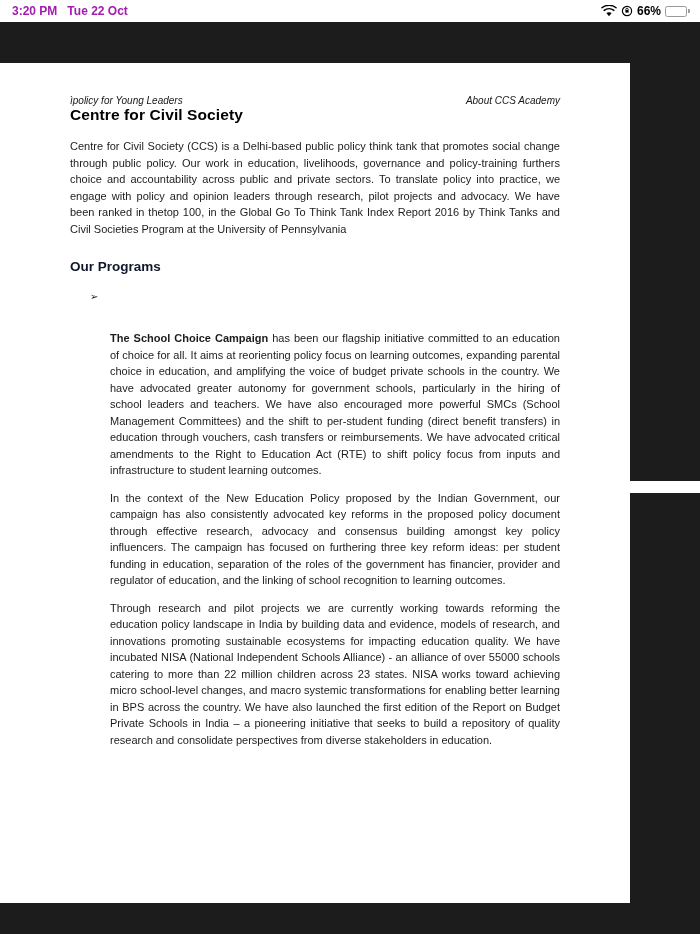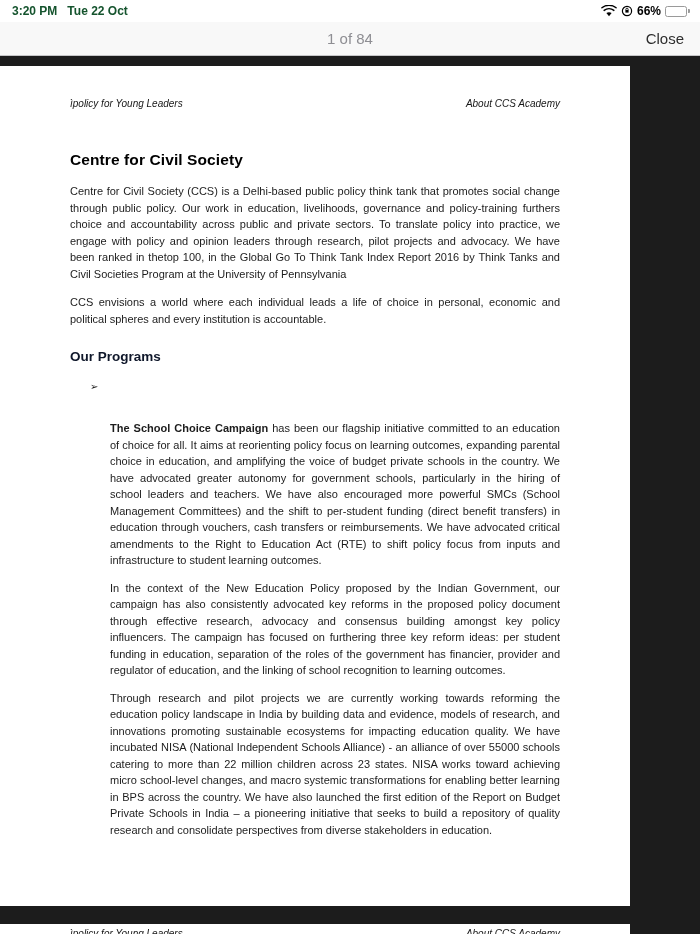--- a/index.html
+++ b/index.html
@@ -3,41 +3,41 @@
 <meta charset="utf-8">
 <style>
   * { margin:0; padding:0; box-sizing:border-box; }
   html,body { width:700px; height:934px; }
   body { font-family:"Liberation Sans", sans-serif; background:#000; }
 
   .screen { width:700px; height:934px; display:flex; flex-direction:column; overflow:hidden; background:#1c1c1c; }
 
   
   .status-bar { height:22px; background:#fff; display:flex; justify-content:space-between; align-items:center; padding:0 10px 0 12px; flex:0 0 auto; }
-  .sb-left { display:flex; gap:10px; font-size:12px; font-weight:700; color:#14532d; }
+  .sb-left { display:flex; gap:10px; font-size:12px; font-weight:700; color:#a21caf; }
   .sb-right { display:flex; align-items:center; gap:4px; font-size:12px; font-weight:600; color:#000; }
   .batt-shell { width:22px; height:11px; border:1px solid #9a9a9a; border-radius:2.5px; padding:1px; position:relative; }
   .batt-fill { height:100%; background:#000; border-radius:1px; }
   .batt-nub { width:2px; height:4px; background:#9a9a9a; border-radius:0 1px 1px 0; margin-left:1px; }
   .batt-wrap { display:flex; align-items:center; }
 
   
   .toolbar { height:34px; background:#f8f8f8; border-bottom:1px solid #c6c6c8; display:flex; align-items:center; padding:0 16px; position:relative; flex:0 0 auto; }
   .page-indicator { position:absolute; left:0; right:0; text-align:center; color:#8e8e93; font-size:15px; }
   .close-button { margin-left:auto; font-size:15px; color:#2e2e2e; z-index:2; cursor:pointer; background:none; border:none; font-family:"Liberation Sans", sans-serif; }
 
   
-  .viewer { flex:1; overflow:hidden; display:flex; flex-direction:column; background:#1c1c1c; }
+  .viewer { flex:1; overflow:hidden; display:flex; flex-direction:row; align-items:center; background:#1c1c1c; }
   .page { width:630px; background:#fff; flex:0 0 auto; }
   .page-1 { margin-top:10px; height:840px; padding:32px 70px 0 70px; overflow:hidden; }
   .page-next { margin-top:18px; height:12px; overflow:hidden; padding:4px 70px 0 70px; display:flex; justify-content:space-between; }
 
   
   .doc-header { display:flex; justify-content:space-between; font-size:10px; font-style:italic; color:#161616; }
-  .doc-title { margin-top:42px; font-size:15.5px; font-weight:700; color:#000; letter-spacing:0.1px; }
+  .doc-title { font-size:15.5px; font-weight:700; color:#000; letter-spacing:0.1px; }
   .para { margin-top:12px; font-size:11px; line-height:1.5; text-align:justify; color:#1c1c1c; }
   .section-title { margin-top:22px; font-size:13.5px; font-weight:700; color:#0f172a; }
   .bullet-item { display:flex; margin-top:15px; padding-left:20px; }
   .bullet-glyph { width:20px; flex:0 0 20px; font-size:10px; color:#1c1c1c; line-height:1.5; }
   .bullet-body { flex:1;margin-top:41px; }
   .bullet-body .para { margin-top:0; }
   .bullet-body .para + .para { margin-top:11px; }
   .bold-lead { font-weight:700; }
   .sliver-text { font-size:10px; font-style:italic; color:#161616; }
 </style>
@@ -67,38 +67,33 @@
         </svg>
       </span>
       <span>66%</span>
       <span class="batt-wrap">
         <span class="batt-shell"><span class="batt-fill" style="width:66%;"></span></span>
         <span class="batt-nub"></span>
       </span>
     </div>
   </div>
 
-  <div class="toolbar">
-    <div class="page-indicator">1 of 84</div>
-    <button class="close-button">Close</button>
-  </div>
 
   <div class="viewer">
 
     <div class="page page-1">
       <div class="doc-header">
         <span>ìpolicy for Young Leaders</span>
         <span>About CCS Academy</span>
       </div>
 
       <div class="doc-title">Centre for Civil Society</div>
 
       <p class="para" style="margin-top:14px;">Centre for Civil Society (CCS) is a Delhi-based public policy think tank that promotes social change through public policy. Our work in education, livelihoods, governance and policy-training furthers choice and accountability across public and private sectors. To translate policy into practice, we engage with policy and opinion leaders through research, pilot projects and advocacy. We have been ranked in thetop 100, in the Global Go To Think Tank Index Report 2016 by Think Tanks and Civil Societies Program at the University of Pennsylvania</p>
 
-      <p class="para">CCS envisions a world where each individual leads a life of choice in personal, economic and political spheres and every institution is accountable.</p>
 
       <div class="section-title">Our Programs</div>
 
       <div class="bullet-item">
         <span class="bullet-glyph">➢</span>
         <div class="bullet-body">
           <p class="para"><span class="bold-lead">The School Choice Campaign</span><span> has been our flagship initiative committed to an education of choice for all. It aims at reorienting policy focus on learning outcomes, expanding parental choice in education, and amplifying the voice of budget private schools in the country. We have advocated greater autonomy for government schools, particularly in the hiring of school leaders and teachers. We have also encouraged more powerful SMCs (School Management Committees) and the shift to per-student funding (direct benefit transfers) in education through vouchers, cash transfers or reimbursements. We have advocated critical amendments to the Right to Education Act (RTE) to shift policy focus from inputs and infrastructure to student learning outcomes.</span></p>
           <p class="para">In the context of the New Education Policy proposed by the Indian Government, our campaign has also consistently advocated key reforms in the proposed policy document through effective research, advocacy and consensus building amongst key policy influencers. The campaign has focused on furthering three key reform ideas: per student funding in education, separation of the roles of the government has financier, provider and regulator of education, and the linking of school recognition to learning outcomes.</p>
           <p class="para">Through research and pilot projects we are currently working towards reforming the education policy landscape in India by building data and evidence, models of research, and innovations promoting sustainable ecosystems for impacting education quality. We have incubated NISA (National Independent Schools Alliance) - an alliance of over 55000 schools catering to more than 22 million children across 23 states. NISA works toward achieving micro school-level changes, and macro systemic transformations for enabling better learning in BPS across the country. We have also launched the first edition of the Report on Budget Private Schools in India – a pioneering initiative that seeks to build a repository of quality research and consolidate perspectives from diverse stakeholders in education.</p>
         </div>

